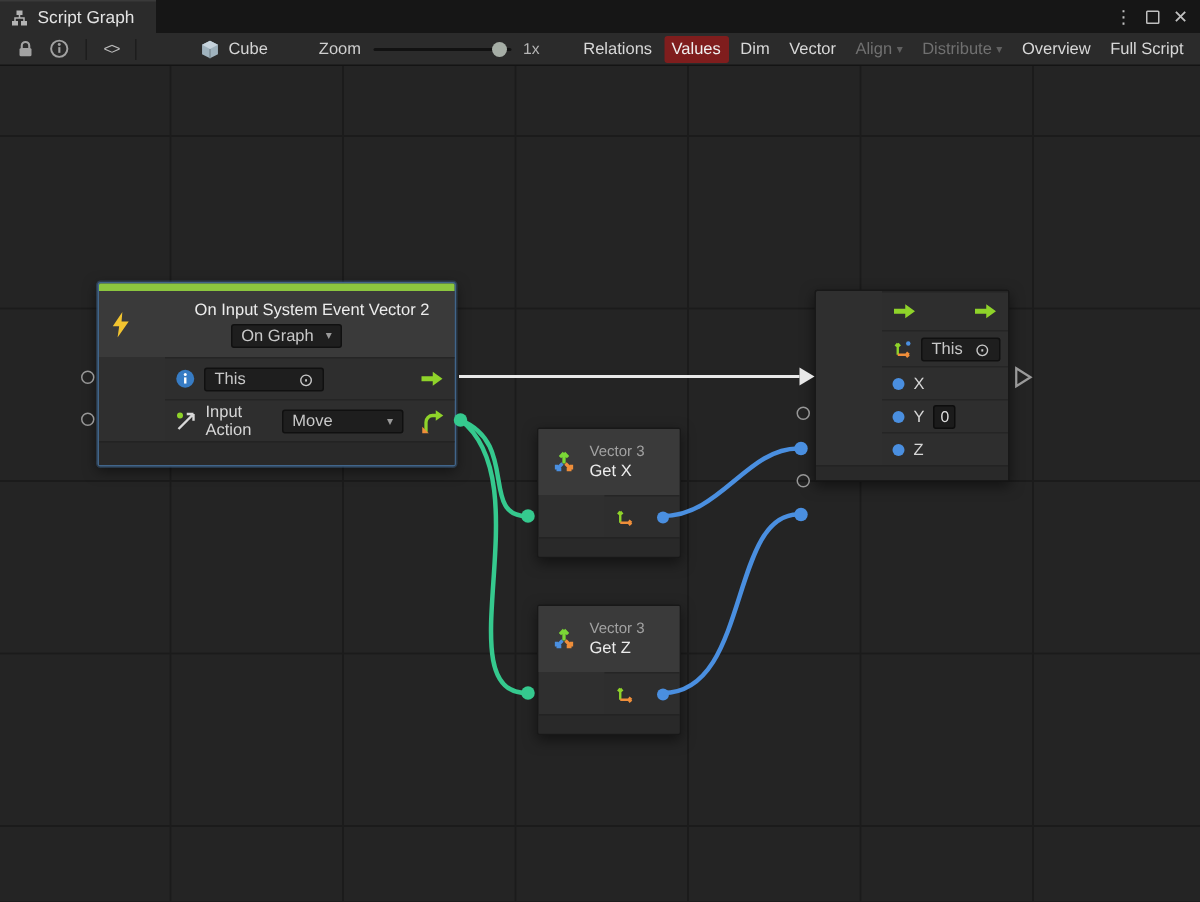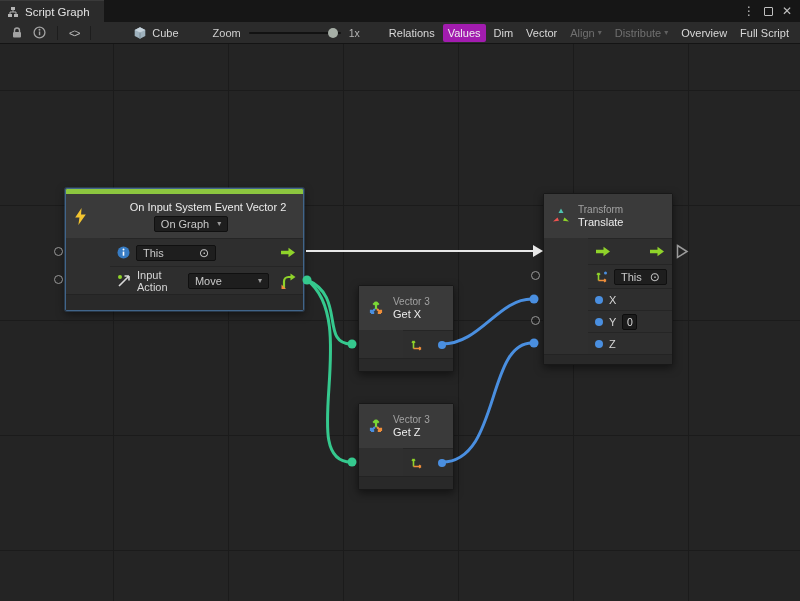--- a/index.html
+++ b/index.html
@@ -26,21 +26,21 @@
   .code { color:#bdbdbd; font-size:10.5px; letter-spacing:-1px; }
   .obj { display:inline-flex; align-items:center; gap:5px; margin-left:36px; color:#d5d5d5; }
   .zoom-group { display:inline-flex; align-items:center; gap:8px; margin-left:34px; }
   .slider { position:relative; width:92px; height:10px; display:inline-block; }
   .slider-track { position:absolute; left:0; right:0; top:4px; height:2px; background:#121212; border-radius:1px; }
   .slider-handle { position:absolute; right:3px; top:0; width:10px; height:10px; border-radius:50%; background:#a6aea6; }
   .zoom-value { color:#b5b5b5; font-size:10.5px; }
   .toolbar-right { margin-left:auto; display:flex; align-items:center; gap:3px; }
   .tbar-btn { background:transparent; border:none; color:#d8d8d8; font-size:11px;
     font-family:inherit; padding:3px 5px; border-radius:2px; display:inline-flex; align-items:center; gap:3px; cursor:default; }
-  .tbar-btn.active { background:#a21caf; color:#f0f0f0; }
+  .tbar-btn.active { background:#7f1d1d; color:#f0f0f0; }
   .tbar-btn.disabled { color:#707070; }
   .dd { font-size:8px; color:#9a9a9a; line-height:1; }
   .tbar-btn.disabled .dd { color:#606060; }
 
   
   .canvas { position:absolute; top:44px; left:0; width:800px; height:557px;
     background-color:#242424;
     background-image:
       linear-gradient(to right, #1b1b1b 1px, transparent 1px),
       linear-gradient(to bottom, #1b1b1b 1px, transparent 1px);
@@ -298,33 +298,20 @@
             <path d="M3.5 10.5H11M11 10.5 9.2 9M11 10.5 9.2 12" stroke="#ef8e3a" stroke-width="1.6"></path>
           </svg>
         </span>
         <span class="flex1"></span>
         <span class="dot"></span>
       </div>
       <div class="nfooter" style="height:13px"></div>
     </div>
 
     <div class="node" id="node-translate">
-      <div class="nheader" style="height:44px">
-        <span class="icon">
-          <svg width="18" height="16" viewBox="0 0 18 16">
-            <polygon points="9,0.5 11.5,5 6.5,5" fill="#4fc3b0"></polygon>
-            <polygon points="1,13.5 5.5,9.5 7,12.8" fill="#ef5350"></polygon>
-            <polygon points="17,13.5 12.5,9.5 11,12.8" fill="#8fd32a"></polygon>
-          </svg>
-        </span>
-        <div>
-          <div class="ntype">Transform</div>
-          <div class="ntitle">Translate</div>
-        </div>
-      </div>
       <div class="nrow" style="height:26px">
         <span class="icon">
           <svg width="16" height="11" viewBox="0 0 16 11">
             <path d="M1 3.8h7.5V.8L15 5.5 8.5 10.2V7.2H1Z" fill="#8fd32a"></path>
           </svg>
         </span>
         <span class="flex1"></span>
         <span class="icon">
           <svg width="16" height="11" viewBox="0 0 16 11">
             <path d="M1 3.8h7.5V.8L15 5.5 8.5 10.2V7.2H1Z" fill="#8fd32a"></path>

